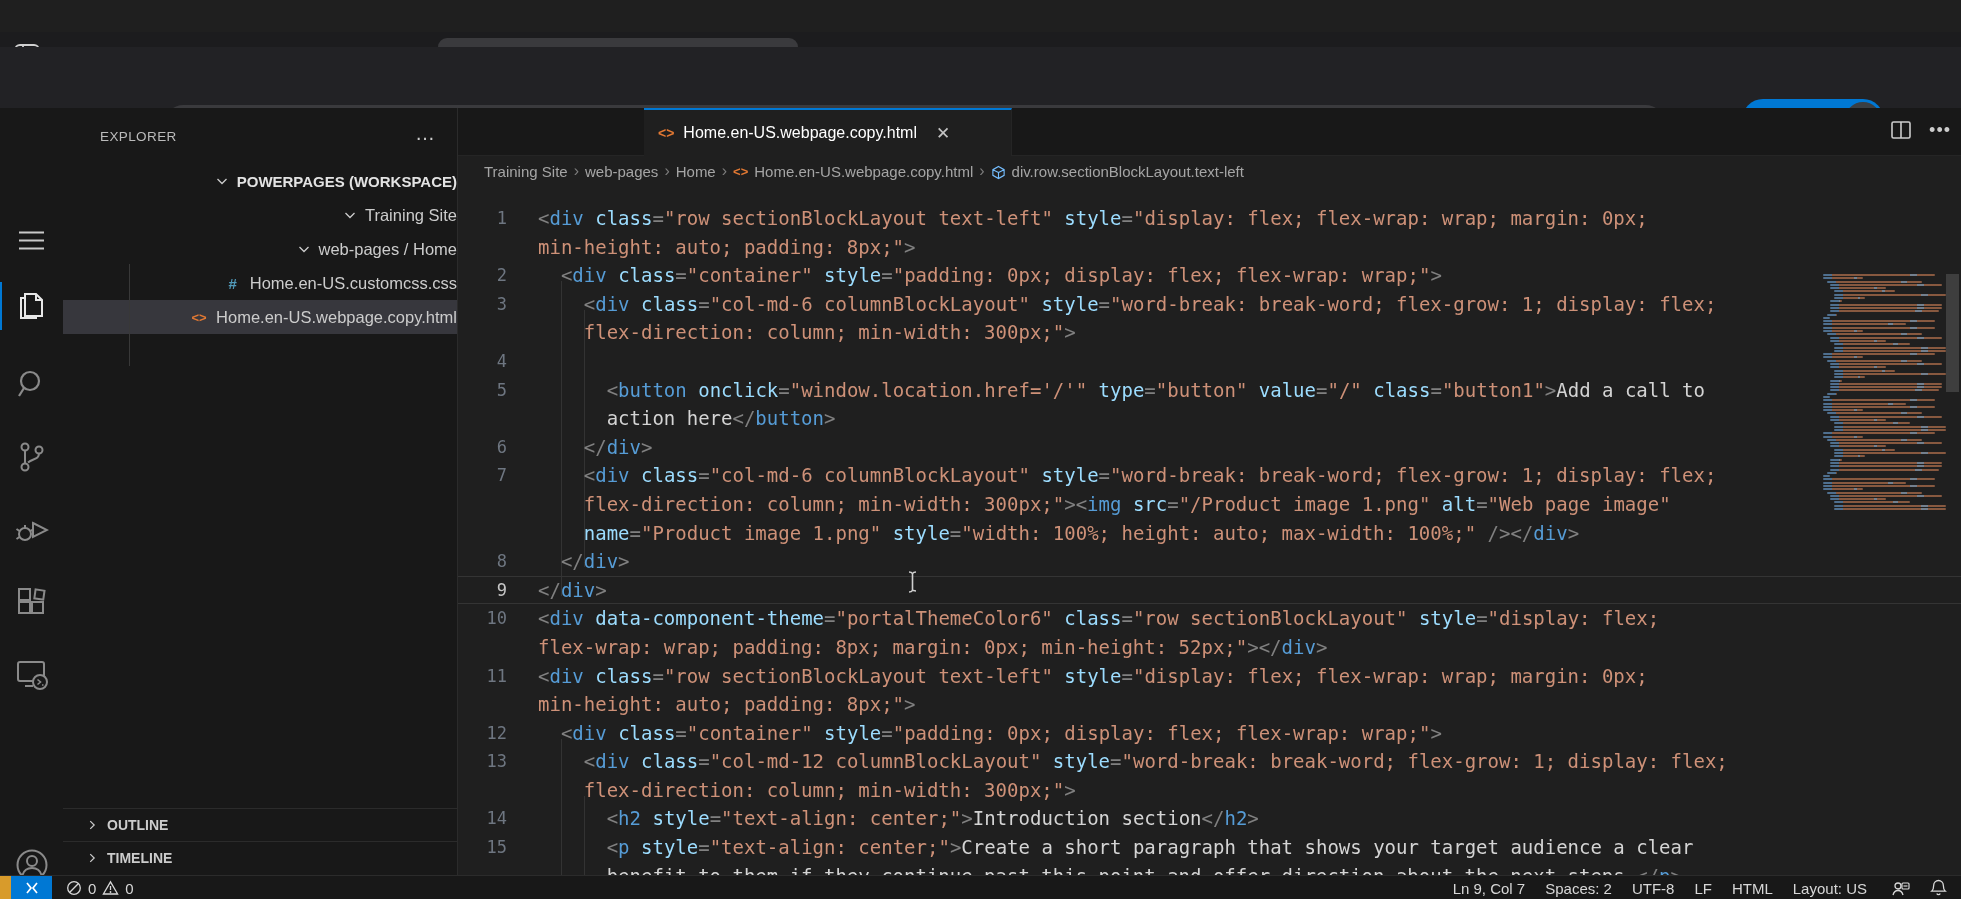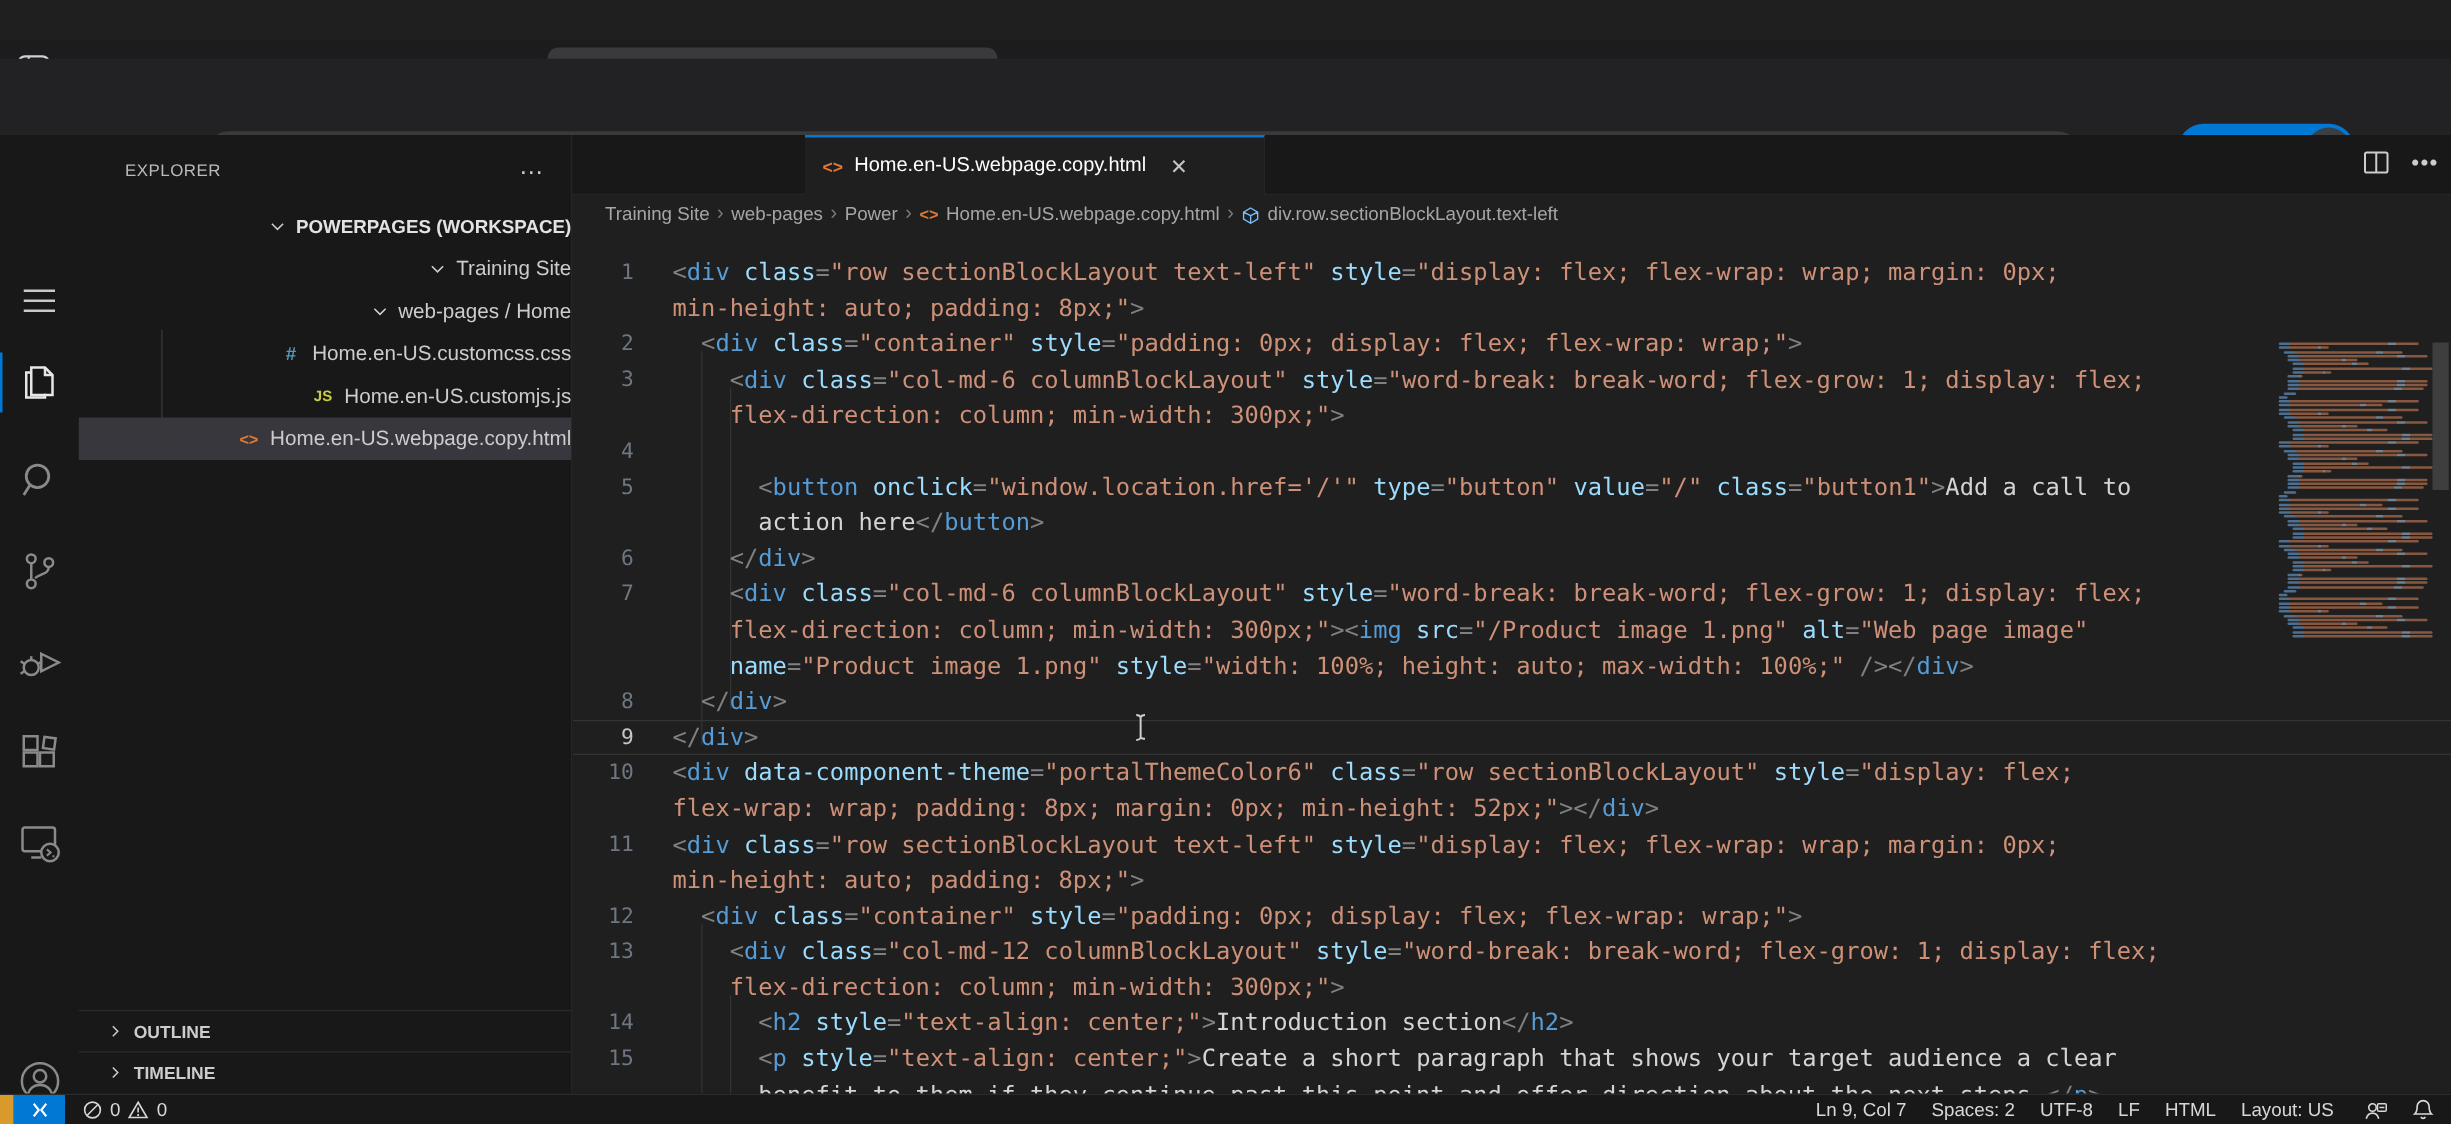--- a/index.html
+++ b/index.html
@@ -300,24 +300,20 @@
             <svg width="16" height="16" viewBox="0 0 16 16">
               <path d="M3.5 6l4.5 4.5L12.5 6" fill="none" stroke="#cccccc" stroke-width="1.3"></path>
             </svg>
           </span>
           <span>web-pages / Home</span>
         </div>
         <div class="trow" style="padding-left: 75px;">
           <span class="ficon" style="color: rgb(81, 154, 186); font-size: 15px;">#</span>
           <span>Home.en-US.customcss.css</span>
         </div>
-        <div class="trow" style="padding-left: 75px;">
-          <span class="ficon" style="color: rgb(203, 203, 65); font-size: 12px;">JS</span>
-          <span>Home.en-US.customjs.js</span>
-        </div>
         <div class="trow sel" style="padding-left: 75px;">
           <span class="ficon" style="color: rgb(227, 121, 51); font-size: 13px;">&lt;&gt;</span>
           <span>Home.en-US.webpage.copy.html</span>
         </div>
       </div>
     <div id="tree-guide"></div>
     <div class="bpanel" style="top:700px;">
       <svg width="14" height="14" viewBox="0 0 16 16">
           <path d="M6 3.5 10.5 8 6 12.5" fill="none" stroke="#cccccc" stroke-width="1.4"></path>
         </svg>
@@ -347,21 +343,21 @@
         </span>
         <span style="color:#cccccc;font-size:18px;letter-spacing:1px;">•••</span>
       </div>
     </div>
 
     <div id="breadcrumbs">
         <span>Training Site</span>
         <span class="bsep">›</span>
         <span>web-pages</span>
         <span class="bsep">›</span>
-        <span>Power</span>
+        <span>Home</span>
         <span class="bsep">›</span>
         <span class="bc-ico">&lt;&gt;</span>
         <span>Home.en-US.webpage.copy.html</span>
         <span class="bsep">›</span>
         <span>
           <svg width="15" height="15" viewBox="0 0 16 16" style="margin-top:2px">
             <path d="M8 1.5 14 5v6l-6 3.5L2 11V5z M8 8 14 5 M8 8 2 5 M8 8v6.5" fill="none" stroke="#75beff" stroke-width="1.2"></path>
           </svg>
         </span>
         <span>div.row.sectionBlockLayout.text-left</span>

